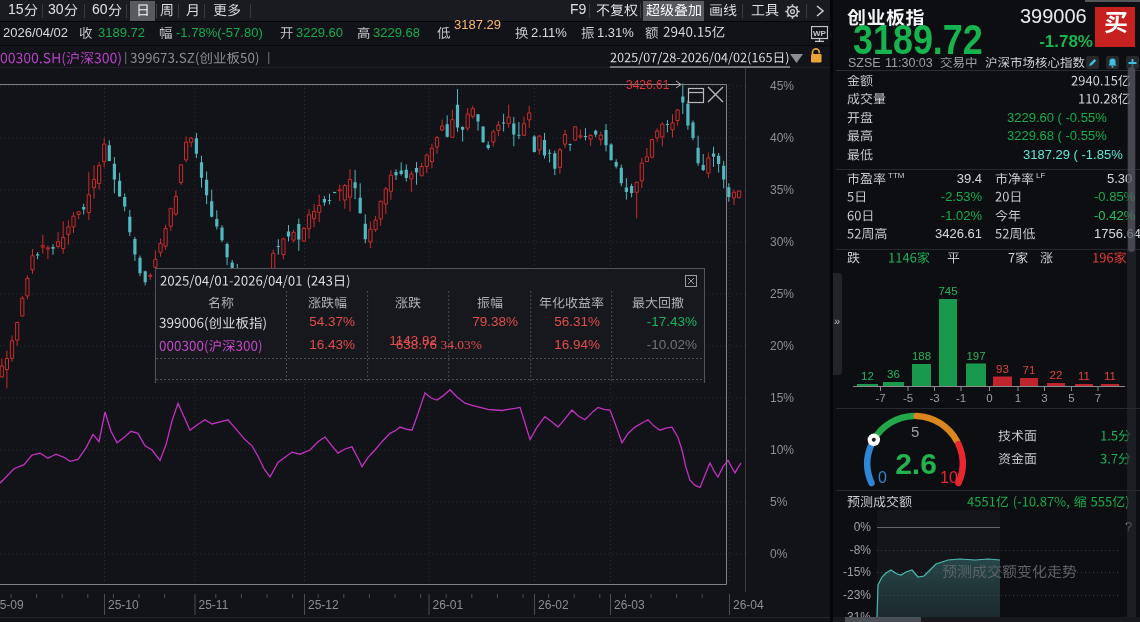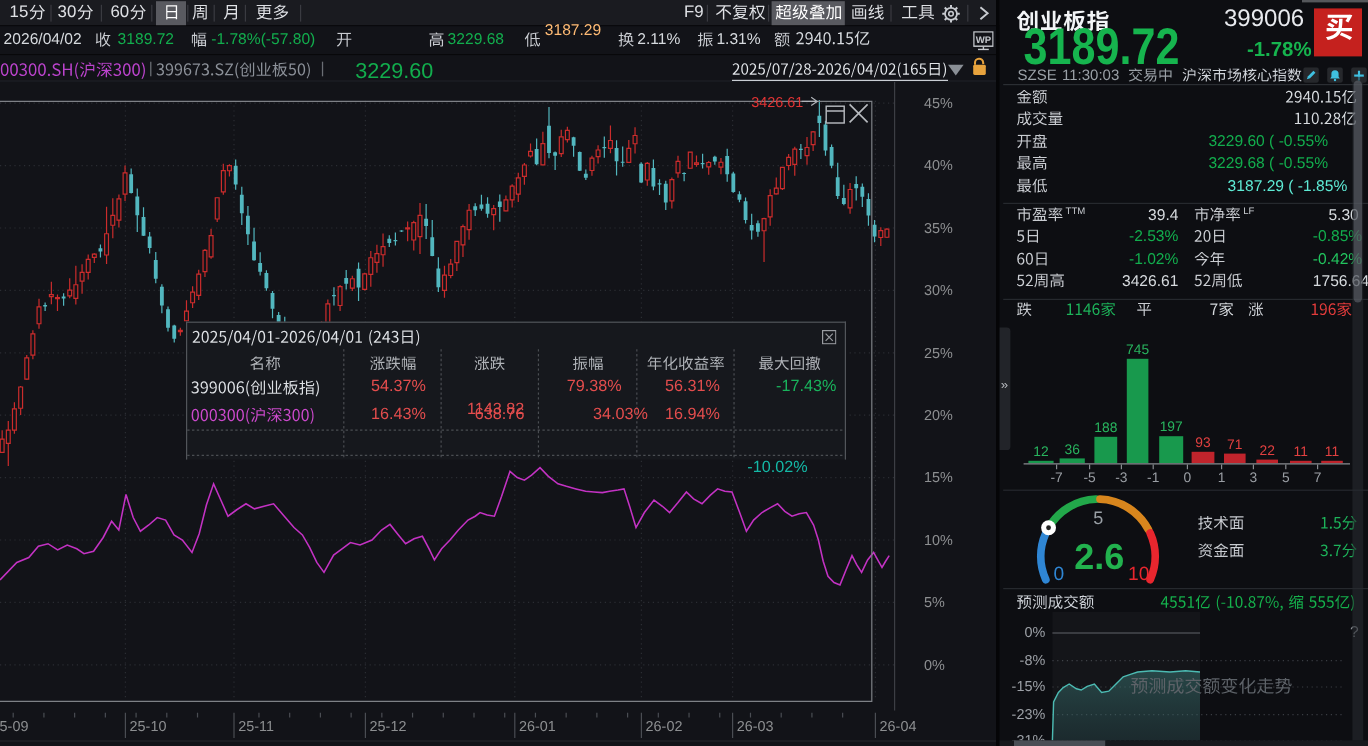--- a/index.html
+++ b/index.html
@@ -125,21 +125,21 @@
       <path d="M7.9 3.1L10.9 3.1C10.6 4.8 10.1 6.2 9.5 7.5C8.8 6.2 8.2 4.8 7.9 3.3ZM7.8 -0.5C7.4 1.8 6.7 4.0 5.5 5.4C5.8 5.6 6.1 6.0 6.3 6.2C6.7 5.7 7.0 5.2 7.3 4.5C7.7 5.9 8.3 7.2 8.9 8.4C8.2 9.5 7.1 10.4 5.8 11.1C6.0 11.3 6.3 11.7 6.4 11.9C7.7 11.2 8.7 10.3 9.5 9.2C10.3 10.3 11.2 11.2 12.3 11.8C12.5 11.6 12.8 11.2 13.0 11.0C11.9 10.4 10.9 9.5 10.1 8.4C10.9 7.0 11.5 5.2 11.9 3.1L12.9 3.1L12.9 2.1L8.2 2.1C8.5 1.3 8.7 0.5 8.8 -0.4ZM1.2 9.5C1.5 9.2 1.9 9.0 4.4 8.1L4.4 11.9L5.4 11.9L5.4 -0.3L4.4 -0.3L4.4 7.2L2.3 7.8L2.3 1.0L1.3 1.0L1.3 7.6C1.3 8.1 1.0 8.4 0.8 8.5C1.0 8.7 1.2 9.2 1.2 9.5Z" fill="#c9ccd1"></path>
     </svg>
     <span class="a" style="left:98.0px;top:25.9px;font-size:13px;color:#12ad4d;">3189.72</span>
 <svg class="a" style="left:159.0px;top:27.2px" width="14" height="15">
       <path d="M5.8 0.2L5.8 1.0L12.9 1.0L12.9 0.2ZM7.4 2.8L11.2 2.8L11.2 4.3L7.4 4.3ZM6.5 2.0L6.5 5.1L12.1 5.1L12.1 2.0ZM0.9 2.0L0.9 9.1L1.7 9.1L1.7 2.9L2.7 2.9L2.7 11.9L3.5 11.9L3.5 2.9L4.6 2.9L4.6 8.0C4.6 8.1 4.6 8.1 4.5 8.1C4.4 8.1 4.1 8.1 3.8 8.1C3.9 8.3 4.0 8.7 4.1 9.0C4.5 9.0 4.8 9.0 5.1 8.8C5.3 8.6 5.4 8.3 5.4 8.0L5.4 2.0L3.5 2.0L3.5 -0.5L2.7 -0.5L2.7 2.0ZM6.8 9.2L8.7 9.2L8.7 10.6L6.8 10.6ZM11.7 9.2L11.7 10.6L9.6 10.6L9.6 9.2ZM6.8 8.4L6.8 7.0L8.7 7.0L8.7 8.4ZM11.7 8.4L9.6 8.4L9.6 7.0L11.7 7.0ZM5.9 6.2L5.9 11.9L6.8 11.9L6.8 11.4L11.7 11.4L11.7 11.8L12.7 11.8L12.7 6.2Z" fill="#c9ccd1"></path>
     </svg>
     <span class="a" style="left:176.0px;top:25.9px;font-size:13px;color:#12ad4d;">-1.78%(-57.80)</span>
 <svg class="a" style="left:280.0px;top:27.2px" width="14" height="15">
       <path d="M8.8 1.3L8.8 5.2L5.0 5.2L5.0 4.6L5.0 1.3ZM0.7 5.2L0.7 6.1L3.9 6.1C3.7 8.0 3.0 9.8 0.7 11.2C1.0 11.4 1.4 11.7 1.5 11.9C4.0 10.4 4.7 8.2 4.9 6.1L8.8 6.1L8.8 11.9L9.8 11.9L9.8 6.1L12.8 6.1L12.8 5.2L9.8 5.2L9.8 1.3L12.4 1.3L12.4 0.3L1.2 0.3L1.2 1.3L4.0 1.3L4.0 4.6L3.9 5.2Z" fill="#c9ccd1"></path>
     </svg>
-    <span class="a" style="left:296.0px;top:25.9px;font-size:18px;color:#12ad4d;margin-top:24px;">3229.60</span>
+    <span class="a" style="left:296.0px;top:25.9px;font-size:13px;color:#12ad4d;">3229.60</span>
 <svg class="a" style="left:357.0px;top:27.2px" width="14" height="15">
       <path d="M3.9 3.3L9.7 3.3L9.7 4.5L3.9 4.5ZM2.8 2.5L2.8 5.2L10.8 5.2L10.8 2.5ZM6.0 -0.4L6.3 0.9L0.8 0.9L0.8 1.8L12.6 1.8L12.6 0.9L7.5 0.9C7.3 0.4 7.1 -0.1 6.9 -0.6ZM1.3 6.0L1.3 11.9L2.3 11.9L2.3 6.8L11.2 6.8L11.2 10.8C11.2 11.0 11.1 11.0 11.0 11.0C10.8 11.0 10.2 11.0 9.6 11.0C9.7 11.2 9.9 11.5 9.9 11.8C10.8 11.8 11.4 11.8 11.7 11.7C12.1 11.5 12.2 11.3 12.2 10.8L12.2 6.0ZM3.8 7.6L3.8 11.1L4.8 11.1L4.8 10.4L9.5 10.4L9.5 7.6ZM4.8 8.4L8.6 8.4L8.6 9.7L4.8 9.7Z" fill="#c9ccd1"></path>
     </svg>
     <span class="a" style="left:373.0px;top:25.9px;font-size:13px;color:#12ad4d;">3229.68</span>
 <svg class="a" style="left:437.0px;top:27.2px" width="14" height="15">
       <path d="M7.8 9.0C8.3 9.9 8.8 11.0 9.0 11.7L9.8 11.4C9.5 10.7 9.0 9.6 8.5 8.8ZM3.6 -0.5C2.8 1.6 1.6 3.7 0.3 5.0C0.5 5.3 0.8 5.8 0.9 6.1C1.4 5.5 1.8 4.9 2.3 4.3L2.3 11.9L3.2 11.9L3.2 2.7C3.7 1.8 4.2 0.8 4.5 -0.2ZM4.9 11.9C5.1 11.8 5.5 11.6 8.0 10.9C7.9 10.7 7.9 10.3 7.9 10.1L6.0 10.6L6.0 5.6L9.1 5.6C9.5 9.2 10.3 11.7 11.8 11.8C12.3 11.8 12.8 11.2 13.1 9.1C12.9 9.0 12.5 8.8 12.3 8.6C12.2 9.9 12.0 10.6 11.8 10.6C11.0 10.5 10.4 8.5 10.1 5.6L12.8 5.6L12.8 4.6L10.0 4.6C9.9 3.5 9.8 2.3 9.8 1.0C10.7 0.8 11.6 0.6 12.3 0.3L11.4 -0.5C9.9 0.1 7.4 0.6 5.1 0.9L5.1 0.9L5.1 10.3C5.1 10.8 4.8 11.0 4.5 11.1C4.7 11.3 4.8 11.7 4.9 11.9ZM9.0 4.6L6.0 4.6L6.0 1.7C7.0 1.5 7.9 1.4 8.8 1.2C8.9 2.4 8.9 3.6 9.0 4.6Z" fill="#c9ccd1"></path>
     </svg>
     <span class="a" style="left:454.0px;top:18px;font-size:13px;color:#fdba74;">3187.29</span>
 <svg class="a" style="left:515.0px;top:27.2px" width="14" height="15">
       <path d="M2.2 -0.5L2.2 2.2L0.6 2.2L0.6 3.1L2.2 3.1L2.2 6.1C1.6 6.3 1.0 6.5 0.5 6.6L0.8 7.6L2.2 7.2L2.2 10.6C2.2 10.8 2.1 10.9 2.0 10.9C1.8 10.9 1.4 10.9 0.9 10.9C1.0 11.1 1.1 11.6 1.2 11.8C2.0 11.9 2.5 11.8 2.8 11.6C3.1 11.5 3.2 11.2 3.2 10.6L3.2 6.8L4.7 6.4L4.5 5.4L3.2 5.8L3.2 3.1L4.5 3.1L4.5 2.2L3.2 2.2L3.2 -0.5ZM7.2 1.5L10.0 1.5C9.7 2.0 9.3 2.5 9.0 2.9L6.2 2.9C6.6 2.4 6.9 2.0 7.2 1.5ZM4.5 6.9L4.5 7.8L7.8 7.8C7.2 9.0 6.1 10.2 3.8 11.2C4.0 11.4 4.3 11.7 4.4 11.9C6.7 10.8 7.9 9.5 8.6 8.3C9.4 9.9 10.8 11.2 12.4 11.8C12.6 11.6 12.9 11.2 13.1 11.0C11.4 10.5 10.0 9.2 9.3 7.8L12.8 7.8L12.8 6.9L11.9 6.9L11.9 2.9L10.1 2.9C10.6 2.3 11.2 1.6 11.5 1.1L10.8 0.6L10.7 0.6L7.8 0.6C8.0 0.3 8.1 -0.0 8.3 -0.4L7.2 -0.6C6.8 0.6 5.9 2.0 4.5 3.1C4.8 3.2 5.1 3.6 5.2 3.8L5.5 3.6L5.5 6.9ZM6.5 6.9L6.5 3.7L8.2 3.7L8.2 5.1C8.2 5.6 8.2 6.3 8.1 6.9ZM10.9 6.9L9.1 6.9C9.2 6.3 9.2 5.7 9.2 5.1L9.2 3.7L10.9 3.7Z" fill="#c9ccd1"></path>
@@ -214,23 +214,23 @@
 <svg class="a" style="left:159px;top:340px" width="104" height="16">
       <path d="M3.8 11.0C5.6 11.0 6.8 9.3 6.8 5.8C6.8 2.4 5.6 0.7 3.8 0.7C1.9 0.7 0.7 2.4 0.7 5.8C0.7 9.3 1.9 11.0 3.8 11.0ZM3.8 10.0C2.6 10.0 1.9 8.7 1.9 5.8C1.9 2.9 2.6 1.7 3.8 1.7C4.9 1.7 5.6 2.9 5.6 5.8C5.6 8.7 4.9 10.0 3.8 10.0ZM11.2 11.0C13.1 11.0 14.3 9.3 14.3 5.8C14.3 2.4 13.1 0.7 11.2 0.7C9.4 0.7 8.2 2.4 8.2 5.8C8.2 9.3 9.4 11.0 11.2 11.0ZM11.2 10.0C10.1 10.0 9.4 8.7 9.4 5.8C9.4 2.9 10.1 1.7 11.2 1.7C12.4 1.7 13.1 2.9 13.1 5.8C13.1 8.7 12.4 10.0 11.2 10.0ZM18.7 11.0C20.6 11.0 21.8 9.3 21.8 5.8C21.8 2.4 20.6 0.7 18.7 0.7C16.8 0.7 15.7 2.4 15.7 5.8C15.7 9.3 16.8 11.0 18.7 11.0ZM18.7 10.0C17.6 10.0 16.8 8.7 16.8 5.8C16.8 2.9 17.6 1.7 18.7 1.7C19.9 1.7 20.6 2.9 20.6 5.8C20.6 8.7 19.9 10.0 18.7 10.0ZM26.0 11.0C27.8 11.0 29.2 9.9 29.2 8.2C29.2 6.8 28.3 5.9 27.1 5.6L27.1 5.6C28.2 5.2 28.9 4.4 28.9 3.2C28.9 1.6 27.7 0.7 26.0 0.7C24.9 0.7 24.0 1.2 23.2 1.9L23.9 2.7C24.5 2.1 25.2 1.7 25.9 1.7C27.0 1.7 27.6 2.3 27.6 3.3C27.6 4.4 26.9 5.2 24.9 5.2L24.9 6.1C27.2 6.1 28.0 6.9 28.0 8.1C28.0 9.2 27.1 9.9 25.9 9.9C24.8 9.9 24.1 9.4 23.5 8.8L22.9 9.6C23.5 10.3 24.5 11.0 26.0 11.0ZM33.7 11.0C35.6 11.0 36.8 9.3 36.8 5.8C36.8 2.4 35.6 0.7 33.7 0.7C31.8 0.7 30.6 2.4 30.6 5.8C30.6 9.3 31.8 11.0 33.7 11.0ZM33.7 10.0C32.6 10.0 31.8 8.7 31.8 5.8C31.8 2.9 32.6 1.7 33.7 1.7C34.8 1.7 35.6 2.9 35.6 5.8C35.6 8.7 34.8 10.0 33.7 10.0ZM41.2 11.0C43.1 11.0 44.3 9.3 44.3 5.8C44.3 2.4 43.1 0.7 41.2 0.7C39.3 0.7 38.1 2.4 38.1 5.8C38.1 9.3 39.3 11.0 41.2 11.0ZM41.2 10.0C40.1 10.0 39.3 8.7 39.3 5.8C39.3 2.9 40.1 1.7 41.2 1.7C42.3 1.7 43.1 2.9 43.1 5.8C43.1 8.7 42.3 10.0 41.2 10.0ZM48.2 13.4L48.9 13.1C47.8 11.2 47.2 8.9 47.2 6.6C47.2 4.3 47.8 2.0 48.9 0.1L48.2 -0.2C46.9 1.8 46.2 4.0 46.2 6.6C46.2 9.3 46.9 11.4 48.2 13.4ZM50.8 0.3C51.6 0.8 52.7 1.4 53.2 1.9L53.8 1.0C53.2 0.6 52.1 0.0 51.3 -0.4ZM50.0 4.0C50.9 4.4 52.0 5.0 52.5 5.4L53.1 4.6C52.5 4.2 51.4 3.6 50.6 3.2ZM50.5 11.0L51.4 11.6C52.1 10.4 52.9 8.7 53.5 7.3L52.7 6.7C52.0 8.2 51.1 10.0 50.5 11.0ZM56.8 -0.1C57.3 0.4 57.9 1.2 58.2 1.8L54.7 1.8L54.7 5.4C54.7 7.2 54.5 9.5 53.0 11.2C53.3 11.3 53.7 11.7 53.8 11.9C55.2 10.4 55.6 8.1 55.7 6.2L60.7 6.2L60.7 7.1L61.7 7.1L61.7 1.8L58.2 1.8L59.1 1.3C58.8 0.8 58.2 0.0 57.6 -0.5ZM60.7 5.3L55.7 5.3L55.7 2.8L60.7 2.8ZM67.4 0.2L67.4 2.6L68.4 2.6L68.4 1.1L74.5 1.1L74.5 2.6L75.4 2.6L75.4 0.2ZM69.9 2.0C69.3 3.0 68.3 3.9 67.3 4.6C67.5 4.7 67.9 5.1 68.0 5.3C69.0 4.5 70.1 3.4 70.8 2.3ZM72.0 2.4C72.9 3.2 74.0 4.4 74.5 5.2L75.3 4.6C74.8 3.9 73.6 2.7 72.7 1.9ZM64.2 0.4C64.9 0.8 65.9 1.4 66.4 1.8L66.9 0.9C66.4 0.5 65.4 -0.0 64.7 -0.4ZM63.5 4.0C64.4 4.4 65.4 5.0 65.9 5.5L66.5 4.6C65.9 4.2 64.9 3.6 64.0 3.3ZM63.8 10.9L64.6 11.6C65.3 10.4 66.1 8.7 66.7 7.3L66.0 6.6C65.4 8.2 64.5 9.9 63.8 10.9ZM70.9 4.5L70.9 6.0L67.4 6.0L67.4 6.9L70.2 6.9C69.4 8.4 68.1 9.7 66.6 10.4C66.9 10.5 67.2 10.9 67.3 11.1C68.7 10.4 70.0 9.1 70.9 7.5L70.9 11.8L71.9 11.8L71.9 7.5C72.7 9.0 73.9 10.3 75.2 11.1C75.3 10.9 75.6 10.5 75.9 10.3C74.6 9.6 73.3 8.3 72.5 6.9L75.5 6.9L75.5 6.0L71.9 6.0L71.9 4.5ZM80.1 11.0C81.8 11.0 83.3 9.9 83.3 8.2C83.3 6.8 82.3 5.9 81.2 5.6L81.2 5.6C82.2 5.2 82.9 4.4 82.9 3.2C82.9 1.6 81.7 0.7 80.0 0.7C78.9 0.7 78.0 1.2 77.3 1.9L77.9 2.7C78.5 2.1 79.2 1.7 80.0 1.7C81.0 1.7 81.7 2.3 81.7 3.3C81.7 4.4 81.0 5.2 78.9 5.2L78.9 6.1C81.2 6.1 82.0 6.9 82.0 8.1C82.0 9.2 81.2 9.9 80.0 9.9C78.9 9.9 78.1 9.4 77.5 8.8L76.9 9.6C77.6 10.3 78.5 11.0 80.1 11.0ZM87.8 11.0C89.6 11.0 90.8 9.3 90.8 5.8C90.8 2.4 89.6 0.7 87.8 0.7C85.9 0.7 84.7 2.4 84.7 5.8C84.7 9.3 85.9 11.0 87.8 11.0ZM87.8 10.0C86.6 10.0 85.9 8.7 85.9 5.8C85.9 2.9 86.6 1.7 87.8 1.7C88.9 1.7 89.7 2.9 89.7 5.8C89.7 8.7 88.9 10.0 87.8 10.0ZM95.3 11.0C97.1 11.0 98.3 9.3 98.3 5.8C98.3 2.4 97.1 0.7 95.3 0.7C93.4 0.7 92.2 2.4 92.2 5.8C92.2 9.3 93.4 11.0 95.3 11.0ZM95.3 10.0C94.1 10.0 93.4 8.7 93.4 5.8C93.4 2.9 94.1 1.7 95.3 1.7C96.4 1.7 97.1 2.9 97.1 5.8C97.1 8.7 96.4 10.0 95.3 10.0ZM100.3 13.4C101.6 11.4 102.3 9.3 102.3 6.6C102.3 4.0 101.6 1.8 100.3 -0.2L99.6 0.1C100.7 2.0 101.3 4.3 101.3 6.6C101.3 8.9 100.7 11.2 99.6 13.1Z" fill="#cb49cb"></path>
     </svg>
 <span class="a r" style="right:785.0px;top:315.3px;font-size:13.5px;color:#e34d4d;">54.37%</span>
 <span class="a r" style="right:703.0px;top:315.3px;font-size:13.5px;color:#e34d4d;margin-top:19px;">1143.82</span>
 <span class="a r" style="right:622.0px;top:315.3px;font-size:13.5px;color:#e34d4d;">79.38%</span>
 <span class="a r" style="right:540.0px;top:315.3px;font-size:13.5px;color:#e34d4d;">56.31%</span>
 <span class="a r" style="right:443.0px;top:315.3px;font-size:13.5px;color:#19b35c;">-17.43%</span>
 <span class="a r" style="right:785.0px;top:338.3px;font-size:13.5px;color:#e34d4d;">16.43%</span>
 <span class="a r" style="right:703.0px;top:338.3px;font-size:13.5px;color:#e34d4d;">638.76</span>
-<span class="a r" style="right:600px;top:338.3px;font-size:13.5px;color:#e34d4d;">34.03%</span>
+<span class="a r" style="right:658px;top:338.3px;font-size:13.5px;color:#e34d4d;font-family:Liberation Serif, serif;">34.03%</span>
 <span class="a r" style="right:540.0px;top:338.3px;font-size:13.5px;color:#e34d4d;">16.94%</span>
-<span class="a r" style="right:467px;top:338.3px;font-size:13.5px;color:#14b8a6;margin-top:44px;">-10.02%</span>
+<span class="a r" style="right:443.0px;top:338.3px;font-size:13.5px;color:#737373;">-10.02%</span>
 <div id="panel"></div>
     <div id="pdiv"></div>
 <div class="a" style="left:1085px;top:0;width:55px;height:2px;background:#55575b"></div>
 <svg class="a" style="left:847.0px;top:8.8px" width="78" height="21">
       <path d="M15.4 -0.6L15.4 14.2C15.4 14.6 15.2 14.7 14.8 14.7C14.5 14.7 13.2 14.7 12.0 14.7C12.3 15.3 12.6 16.2 12.7 16.9C14.5 16.9 15.8 16.8 16.6 16.5C17.3 16.1 17.6 15.5 17.6 14.2L17.6 -0.6ZM11.7 1.2L11.7 12.0L13.9 12.0L13.9 1.2ZM3.5 6.0L3.5 6.0C4.5 4.9 5.5 3.7 6.3 2.4C7.4 3.6 8.4 4.9 9.2 6.0ZM5.6 -1.0C4.6 1.4 2.6 4.0 0.3 5.6C0.8 5.9 1.6 6.8 2.0 7.3L2.5 6.8L2.5 13.8C2.5 16.0 3.2 16.6 5.5 16.6C5.9 16.6 8.0 16.6 8.5 16.6C10.5 16.6 11.1 15.8 11.3 13.1C10.7 13.0 9.8 12.6 9.4 12.3C9.3 14.3 9.1 14.6 8.3 14.6C7.8 14.6 6.2 14.6 5.8 14.6C4.9 14.6 4.8 14.5 4.8 13.8L4.8 7.9L7.8 7.9C7.7 9.6 7.5 10.3 7.4 10.5C7.2 10.6 7.0 10.7 6.8 10.7C6.5 10.7 6.0 10.7 5.3 10.6C5.6 11.1 5.9 11.9 5.9 12.5C6.7 12.5 7.5 12.5 7.9 12.5C8.5 12.4 8.9 12.2 9.2 11.8C9.7 11.3 9.9 9.9 10.0 6.7L10.0 6.7L11.5 5.3C10.6 4.0 8.8 2.0 7.4 0.5L7.7 -0.3ZM20.7 3.7C21.6 6.0 22.6 9.1 23.0 10.9L25.3 10.1C24.8 8.3 23.7 5.3 22.8 3.1ZM35.3 3.1C34.7 5.3 33.6 8.0 32.6 9.8L32.6 -0.7L30.3 -0.7L30.3 13.7L27.7 13.7L27.7 -0.7L25.4 -0.7L25.4 13.7L20.5 13.7L20.5 16.0L37.6 16.0L37.6 13.7L32.6 13.7L32.6 10.1L34.4 11.1C35.3 9.2 36.5 6.5 37.4 4.1ZM42.2 -0.9L42.2 2.6L39.9 2.6L39.9 4.7L42.1 4.7C41.5 7.0 40.5 9.8 39.4 11.2C39.7 11.8 40.2 12.8 40.4 13.5C41.1 12.4 41.7 10.9 42.2 9.2L42.2 16.9L44.3 16.9L44.3 7.8C44.7 8.7 45.1 9.6 45.3 10.2L46.6 8.5C46.3 7.9 44.8 5.7 44.3 5.1L44.3 4.7L46.4 4.7L46.4 2.6L44.3 2.6L44.3 -0.9ZM49.2 6.3C49.7 8.6 50.4 10.6 51.3 12.3C50.3 13.5 49.1 14.4 47.6 15.0C48.8 12.3 49.1 9.0 49.2 6.3ZM55.5 -0.8C53.5 -0.0 50.1 0.4 47.0 0.5L47.0 5.1C47.0 8.1 46.8 12.6 44.7 15.7C45.2 15.9 46.1 16.6 46.5 17.0C47.0 16.4 47.3 15.8 47.6 15.0C48.1 15.5 48.7 16.4 49.0 16.9C50.3 16.2 51.6 15.4 52.6 14.3C53.6 15.4 54.7 16.3 56.1 17.0C56.4 16.4 57.1 15.5 57.6 15.0C56.2 14.4 55.0 13.5 54.0 12.4C55.3 10.4 56.2 7.9 56.7 4.7L55.2 4.3L54.8 4.3L49.2 4.3L49.2 2.4C52.0 2.2 55.0 1.8 57.1 1.0ZM54.2 6.3C53.8 7.8 53.3 9.2 52.7 10.4C52.1 9.1 51.6 7.8 51.2 6.3ZM74.1 -0.1C72.8 0.5 70.9 1.1 69.0 1.6L69.0 -0.9L66.7 -0.9L66.7 4.3C66.7 6.4 67.4 7.1 70.1 7.1C70.6 7.1 73.2 7.1 73.8 7.1C76.0 7.1 76.6 6.4 76.9 3.7C76.3 3.6 75.3 3.2 74.8 2.9C74.7 4.7 74.6 5.0 73.6 5.0C73.0 5.0 70.8 5.0 70.3 5.0C69.2 5.0 69.0 4.9 69.0 4.2L69.0 3.4C71.3 3.0 73.8 2.3 75.8 1.5ZM68.9 13.0L73.7 13.0L73.7 14.3L68.9 14.3ZM68.9 11.2L68.9 10.1L73.7 10.1L73.7 11.2ZM66.7 8.2L66.7 16.9L68.9 16.9L68.9 16.1L73.7 16.1L73.7 16.8L76.0 16.8L76.0 8.2ZM61.6 -0.9L61.6 2.6L59.2 2.6L59.2 4.8L61.6 4.8L61.6 8.2L58.9 8.8L59.5 10.9L61.6 10.4L61.6 14.5C61.6 14.7 61.5 14.8 61.2 14.8C61.0 14.8 60.2 14.8 59.5 14.8C59.7 15.4 60.0 16.3 60.1 16.9C61.4 16.9 62.3 16.8 63.0 16.5C63.6 16.1 63.8 15.6 63.8 14.4L63.8 9.8L66.1 9.2L65.8 7.1L63.8 7.6L63.8 4.8L65.8 4.8L65.8 2.6L63.8 2.6L63.8 -0.9Z" fill="#f2f4f6"></path>
     </svg>
 <span class="a" style="left:1020.0px;top:6.0px;font-size:20px;color:#e8eaee;">399006</span>
 <div class="a" style="left:1095px;top:7px;width:40px;height:40px;background:#c5211e"></div>
 <svg class="a" style="left:1104.0px;top:12.0px" width="24" height="27">
       <path d="M12.5 17.1C15.6 18.3 18.9 20.0 20.9 21.3L22.7 19.1C20.7 17.8 17.2 16.2 13.9 15.0ZM4.8 5.4C6.4 6.2 8.5 7.4 9.6 8.2L11.2 6.0C10.1 5.2 7.9 4.1 6.4 3.5ZM2.0 8.8C3.6 9.5 5.5 10.6 6.5 11.3L8.2 9.2C7.1 8.4 5.1 7.5 3.6 6.9ZM1.5 11.4L1.5 14.0L10.2 14.0C8.8 16.4 6.1 18.0 0.9 19.0C1.4 19.6 2.1 20.6 2.4 21.4C8.9 20.0 12.0 17.6 13.4 14.0L22.7 14.0L22.7 11.4L14.2 11.4C14.6 9.1 14.7 6.6 14.8 3.7L11.9 3.7C11.8 6.7 11.8 9.3 11.3 11.4ZM2.4 0.1L2.4 2.8L18.8 2.8C18.3 3.9 17.7 4.9 17.2 5.6L19.6 6.8C20.7 5.3 22.0 2.9 22.9 0.8L20.8 -0.1L20.3 0.1Z" fill="#ffffff"></path>

